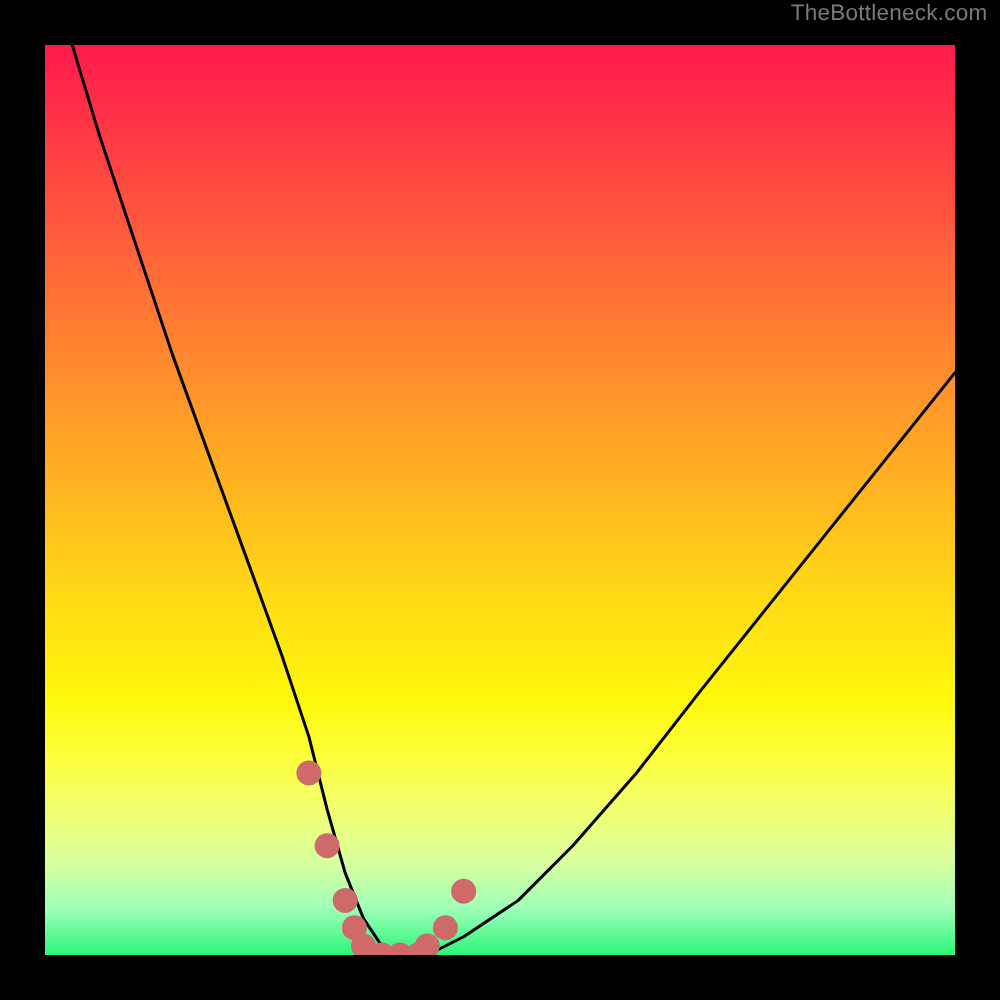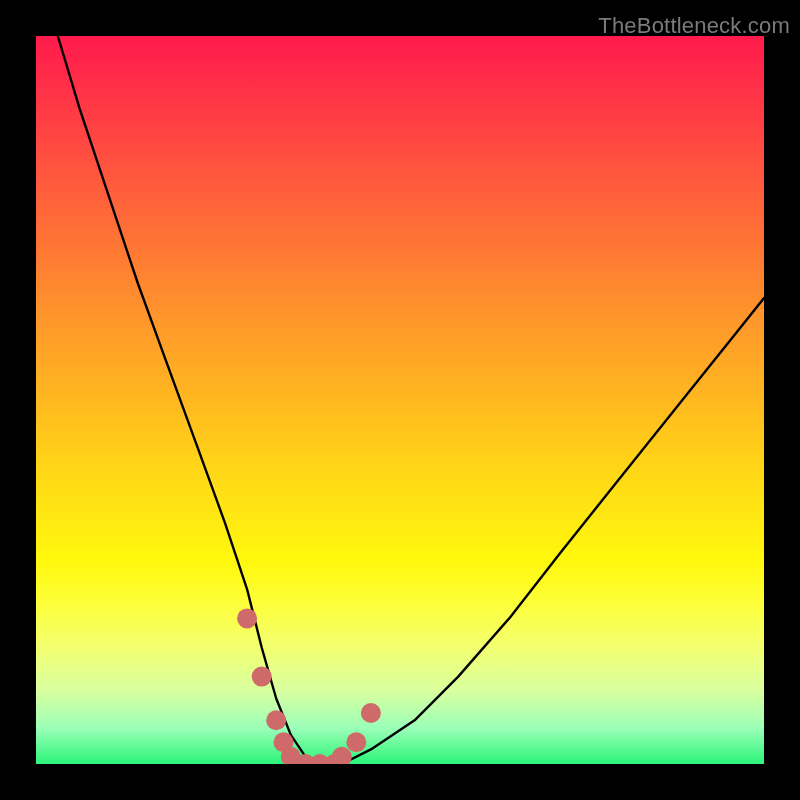--- a/index.html
+++ b/index.html
@@ -37,24 +37,24 @@
       #fff80c 72%,
       #fdff3a 78%,
       #f2ff70 84%,
       #d8ffa0 90%,
       #9cffb8 95%,
       #2cf57a 100%
     );
   }
   .watermark {
     position: absolute;
-    top: 13px;
+    top: 0;
     right: 10px;
     color: #7a7a7a;
-    font-size: 22px;
+    font-size: 18px;
     font-weight: 500;
     letter-spacing: 0.2px;
     text-align: right;
   }
   svg.curve {
     position: absolute;
     top: 0;
     left: 0;
     width: 728px;
     height: 728px;

